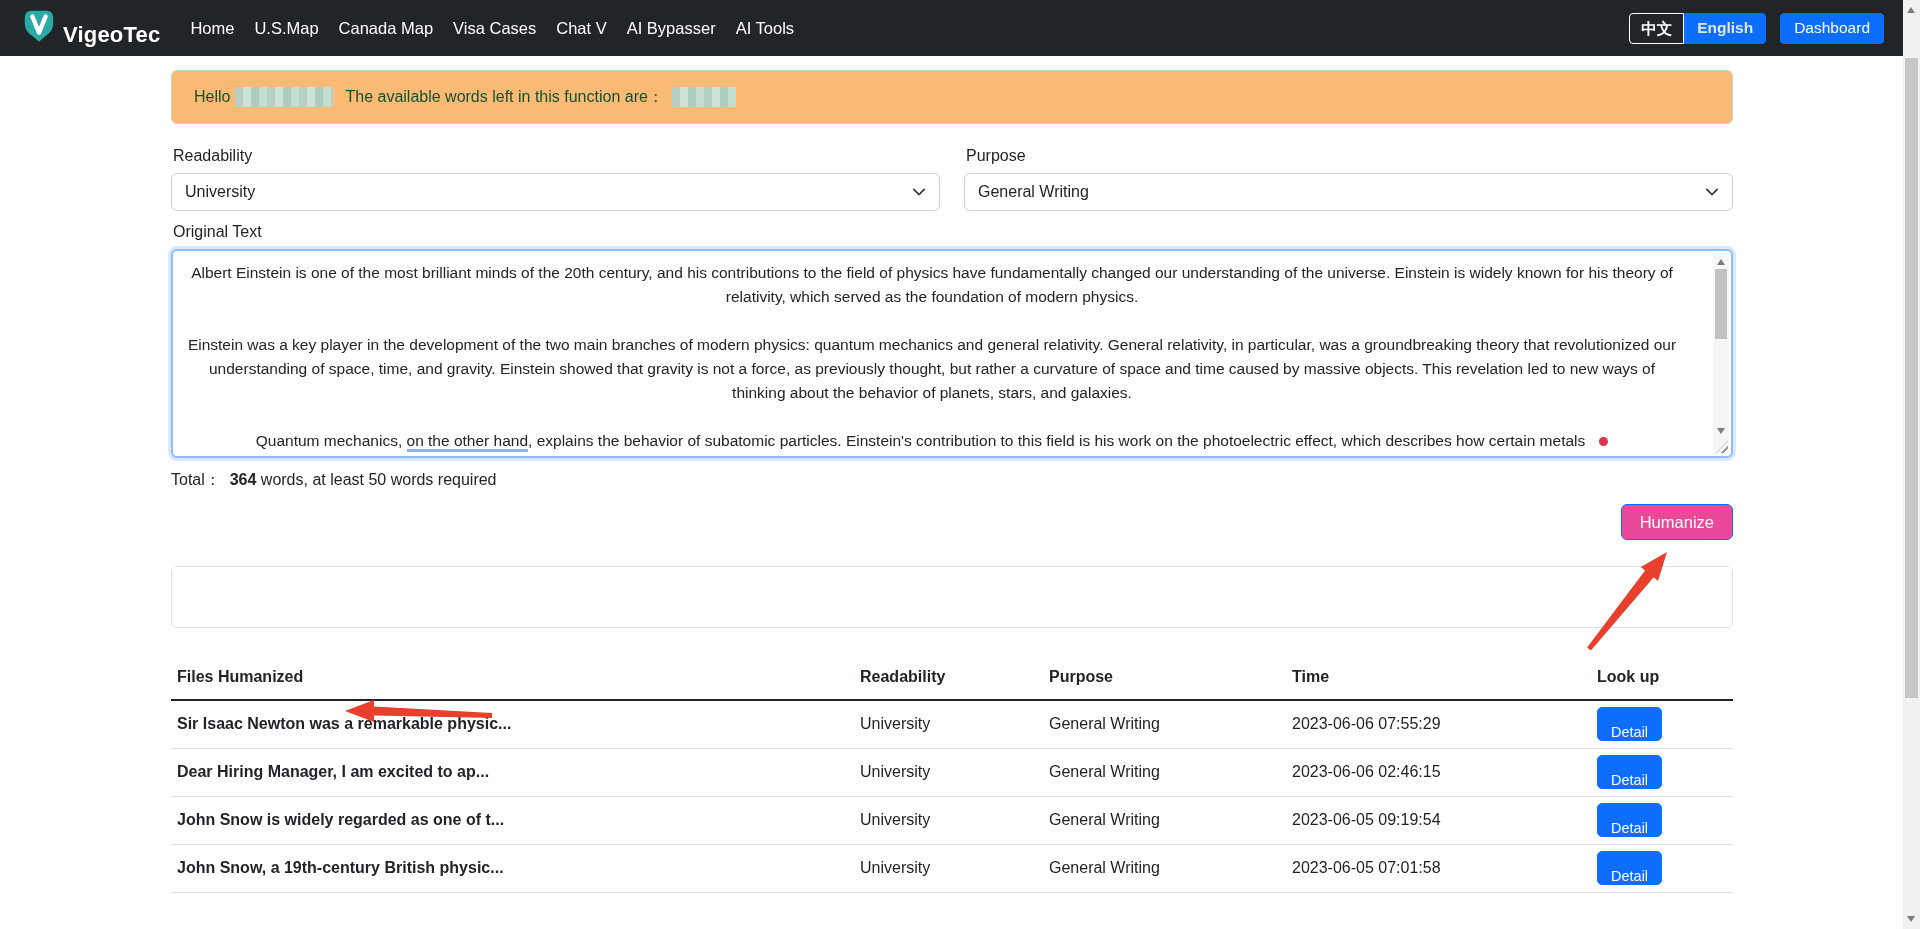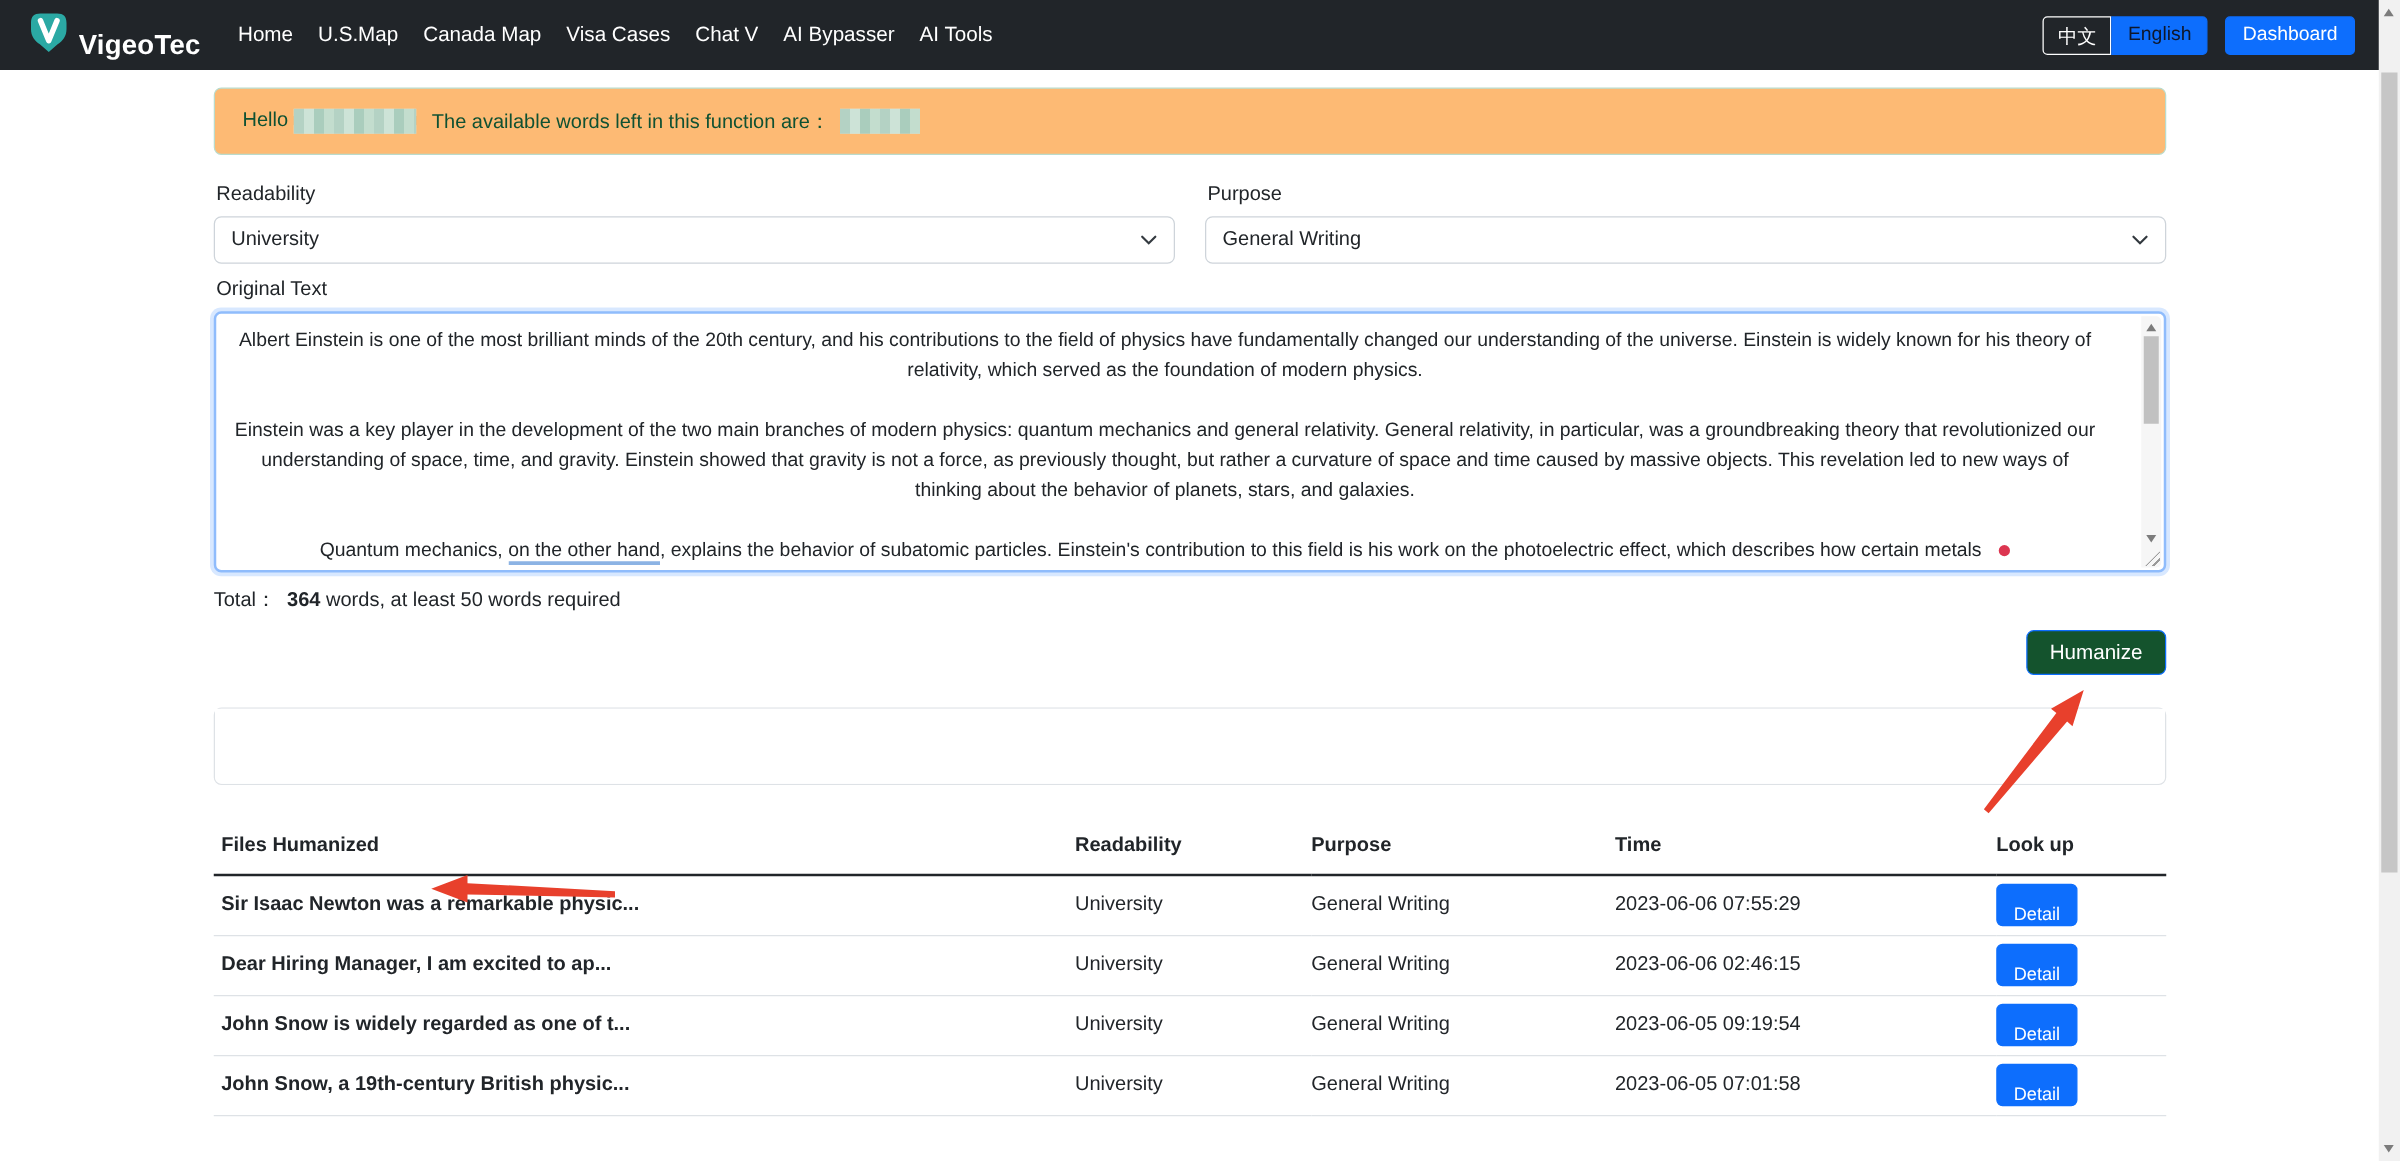--- a/index.html
+++ b/index.html
@@ -18,25 +18,25 @@
   .brand-text { color:#fff; font-size:22px; font-weight:bold; letter-spacing:.2px; }
   .nav-links { display:flex; list-style:none; margin-left:20px; }
   .nav-links a {
     color:#fff; text-decoration:none; font-size:16.5px; padding:8px 10px; display:block;
   }
   .nav-right { margin-left:auto; display:flex; align-items:center; }
   .lang-group { display:flex; }
   .btn { font-family:"Liberation Sans", sans-serif; cursor:pointer; font-size:15.5px; }
   .btn-zh {
     background:#212529; color:#fff; border:1px solid #fff;
-    border-radius:4px 0 0 4px; padding:5px 11px; height:31px;
+    border-radius:4px 0 0 4px; padding:5px 11px; height:31px;font-weight:bold;
   }
   .btn-en {
-    background:#0d6efd; color:#0f172a; border:1px solid #0d6efd;
-    border-radius:0 4px 4px 0; padding:5px 12px; height:31px;
+    background:#0d6efd; color:#e5e5e5; border:1px solid #0d6efd;
+    border-radius:0 4px 4px 0; padding:5px 12px; height:31px;font-weight:bold;
   }
   .btn-dashboard {
     background:#0d6efd; color:#fff; border:1px solid #0d6efd; border-radius:4px;
     padding:5px 13px; margin-left:14px; height:31px;
   }
   
   .container { width:1562px; margin:14px 0 0 171px; }
   
   .alert {
     background:#fdba74; border:1px solid #badbcc; border-radius:6px;
@@ -87,21 +87,21 @@
   .resize-grip {
     position:absolute; right:3px; bottom:3px; width:12px; height:12px; z-index:3; cursor:nwse-resize;
     background:repeating-linear-gradient(135deg, transparent 0 3px, #9a9a9a 3px 4.5px);
     clip-path:polygon(100% 0, 100% 100%, 0 100%);
   }
   
   .total-line { margin-top:12px; font-size:16px; }
   .total-line b { font-weight:bold; }
   .humanize-row { display:flex; justify-content:flex-end; margin-top:13px; }
   .btn-humanize {
-    background:#14532d; color:#fff; border:1px solid #0d6efd; border-radius:6px;
+    background:#ec4899; color:#fff; border:1px solid #0d6efd; border-radius:6px;
     padding:7px 18px; font-size:16.5px; height:36px;
   }
   
   .card { margin-top:26px; border:1px solid #dee2e6; border-radius:6px; }
   .card-header {
     background:#f8f9fa; border-bottom:1px solid #dee2e6; border-radius:6px 6px 0 0;
     padding:9px 16px; font-size:16px; height:39px;
   }
   .card-body { height:60px; border-radius:0 0 6px 6px; background:#fff; }
   

